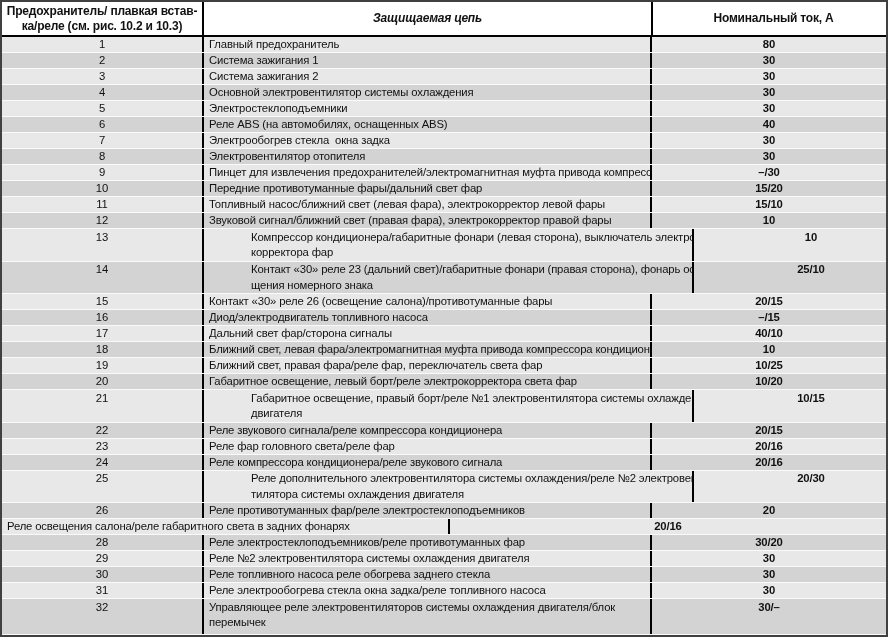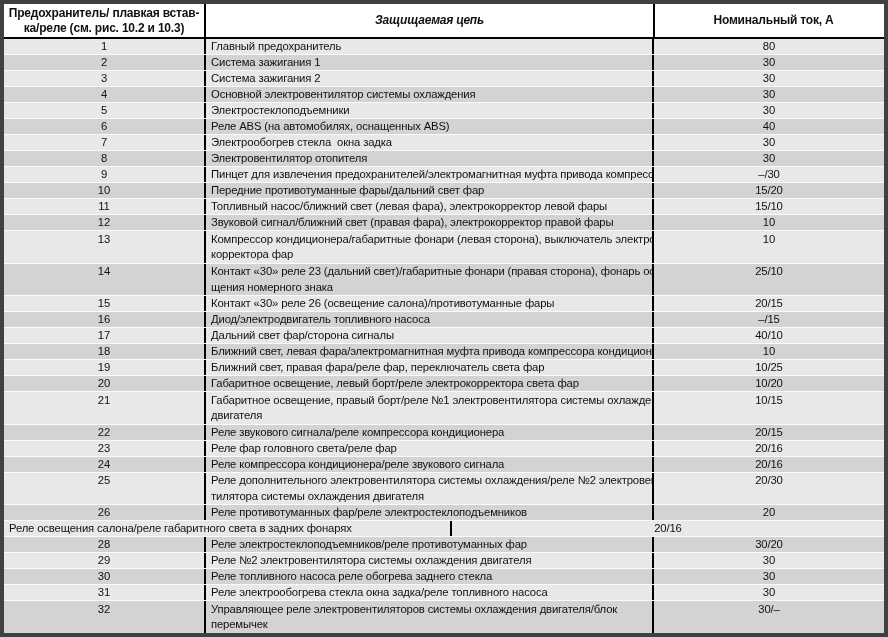--- a/index.html
+++ b/index.html
@@ -5,21 +5,21 @@
   html, body { margin: 0; padding: 0; }
   body {
     width: 888px; height: 637px;
     background: #ffffff;
     font-family: "Liberation Sans", sans-serif;
     color: #111;
     position: relative;
   }
   .fuse-table {
     position: absolute; inset: 0;
-    border: 4px solid #404040;
+    border: 2px solid #404040;
     display: flex; flex-direction: column;
     box-sizing: border-box;
     background: #fff;
     overflow: hidden;
   }
   .header-row {
     display: flex;
     flex: 0 0 33px;
     border-bottom: 2px solid #000;
     background: #ffffff;
@@ -40,37 +40,37 @@
   .col-amp   { flex: 1; padding-left: 8px; }
   .tbody { flex: 1; display: flex; flex-direction: column; }
   .trow {
     display: flex;
     box-sizing: border-box;
     border-bottom: 1px solid #fafafa;
     font-size: 11.3px;
     letter-spacing: -0.15px;
     flex: 0 0 16px;
   }
-  .trow.two { flex: 0 0 32px; }
+  .trow.two { flex: 0 0 32px; gap: 42px; }
   .trow.last { flex: 1 0 32px; }
   .trow.shade-a { background: #e8e8e8; }
   .trow.shade-b { background: #d3d3d3; }
   .tcell {
     box-sizing: border-box;
     overflow: hidden;
     line-height: 15px;
   }
   .two .tcell, .last .tcell { line-height: 15.5px; padding-top: 0.5px; }
   .tcell.num { width: 202px; border-right: 2px solid #000; text-align: center; }
   .tcell.circ {
     width: 448px; border-right: 2px solid #000;
     text-align: left; padding-left: 5px; padding-right: 2px;
     white-space: pre;
   }
-  .tcell.amp { flex: 1; text-align: center; }
+  .tcell.amp { flex: 1; text-align: center; font-weight: bold; }
 </style>
 </head>
 <body>
 
 <div class="fuse-table">
   <div class="header-row">
     <div class="hcell col-num">Предохранитель/ плавкая встав-
 ка/реле (см. рис. 10.2 и 10.3)</div>
     <div class="hcell col-circ">Защищаемая цепь</div>
     <div class="hcell col-amp">Номинальный ток, А</div>

